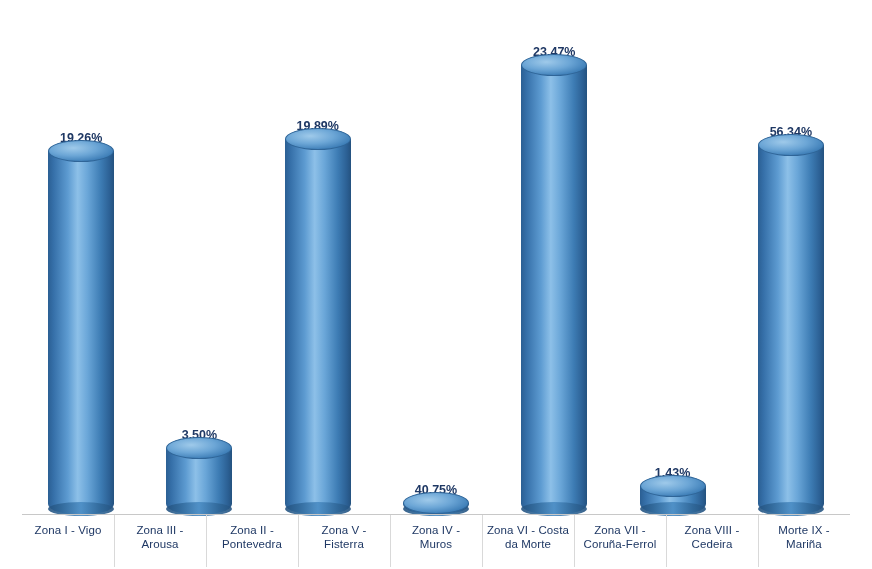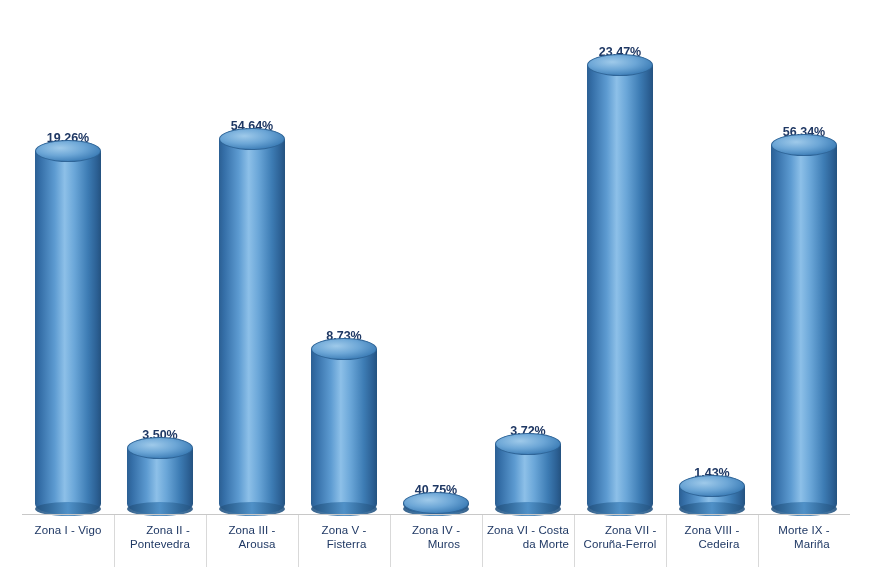--- a/index.html
+++ b/index.html
@@ -39,21 +39,21 @@
     flex: 1 1 0;
     display: flex;
     align-items: flex-start;
     justify-content: center;
     padding-top: 8px;
     box-sizing: border-box;
   }
   .cat-label {
     font-size: 11.5px;
     color: #1f3864;
-    text-align: right;
+    text-align: center;
     line-height: 1.25;
     letter-spacing: 0.1px;
     white-space: pre-line;
   }
   
   .cat-sep {
     position: absolute;
     top: 515px;
     width: 1px;
     height: 52px;
@@ -148,43 +148,29 @@
       </div>
     </div>
     <div class="bar-col">
       <div class="bar-value">3,50%</div>
       <div class="cylinder" style="height:67px;">
         <div class="cyl-body"></div>
         <div class="cyl-top"></div>
       </div>
     </div>
     <div class="bar-col">
-      <div class="bar-value">54,64%</div>
+      <div class="bar-value">19,89%</div>
       <div class="cylinder" style="height:376px;">
-        <div class="cyl-body"></div>
-        <div class="cyl-top"></div>
-      </div>
-    </div>
-    <div class="bar-col">
-      <div class="bar-value">8,73%</div>
-      <div class="cylinder" style="height:166px;">
         <div class="cyl-body"></div>
         <div class="cyl-top"></div>
       </div>
     </div>
     <div class="bar-col">
       <div class="bar-value">40,75%</div>
       <div class="cylinder" style="height:12px;">
-        <div class="cyl-body"></div>
-        <div class="cyl-top"></div>
-      </div>
-    </div>
-    <div class="bar-col">
-      <div class="bar-value">3,72%</div>
-      <div class="cylinder" style="height:71px;">
         <div class="cyl-body"></div>
         <div class="cyl-top"></div>
       </div>
     </div>
     <div class="bar-col">
       <div class="bar-value">23,47%</div>
       <div class="cylinder" style="height:450px;">
         <div class="cyl-body"></div>
         <div class="cyl-top"></div>
       </div>
@@ -214,28 +200,28 @@
   <div class="cat-sep" style="left:482px;"></div>
   <div class="cat-sep" style="left:574px;"></div>
   <div class="cat-sep" style="left:666px;"></div>
   <div class="cat-sep" style="left:758px;"></div>
 
   <div id="category-band">
     <div class="cat-cell">
       <div class="cat-label">Zona I - Vigo</div>
     </div>
     <div class="cat-cell">
+      <div class="cat-label">Zona III -
+Arousa</div>
+    </div>
+    <div class="cat-cell">
       <div class="cat-label">Zona II -
 Pontevedra</div>
     </div>
     <div class="cat-cell">
-      <div class="cat-label">Zona III -
-Arousa</div>
-    </div>
-    <div class="cat-cell">
       <div class="cat-label">Zona V -
 Fisterra</div>
     </div>
     <div class="cat-cell">
       <div class="cat-label">Zona IV -
 Muros</div>
     </div>
     <div class="cat-cell">
       <div class="cat-label">Zona VI - Costa
 da Morte</div>

